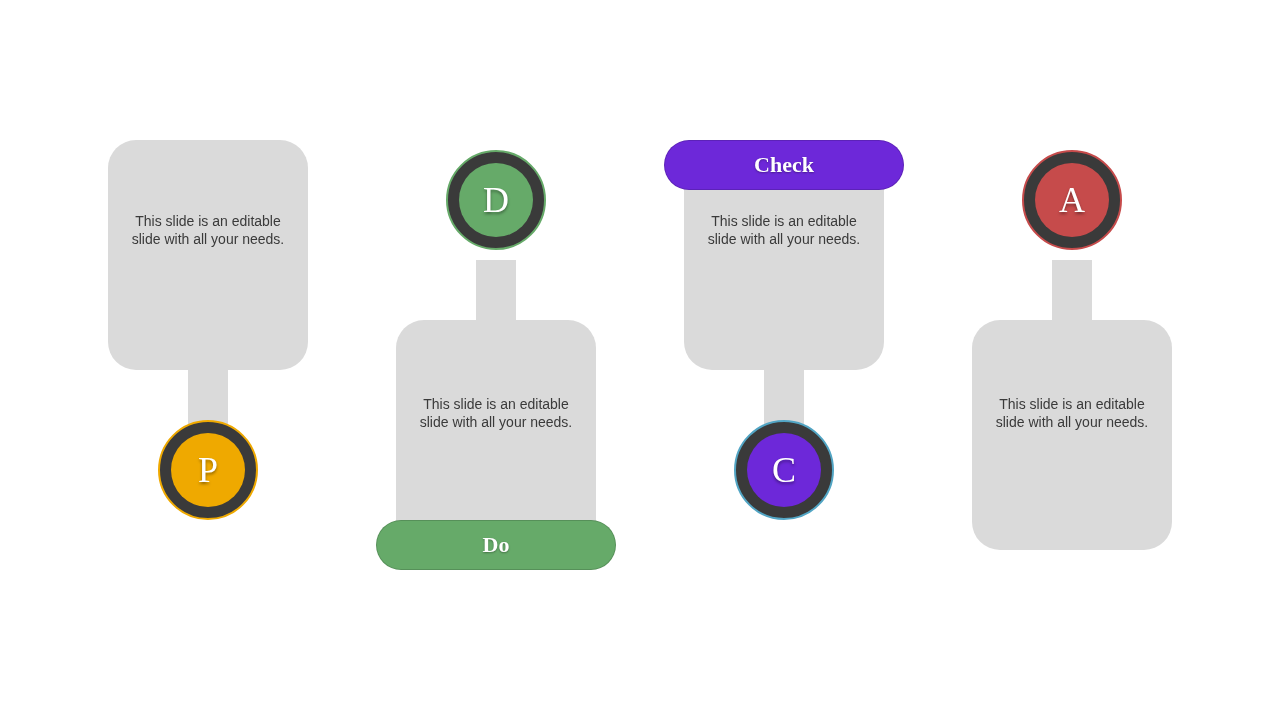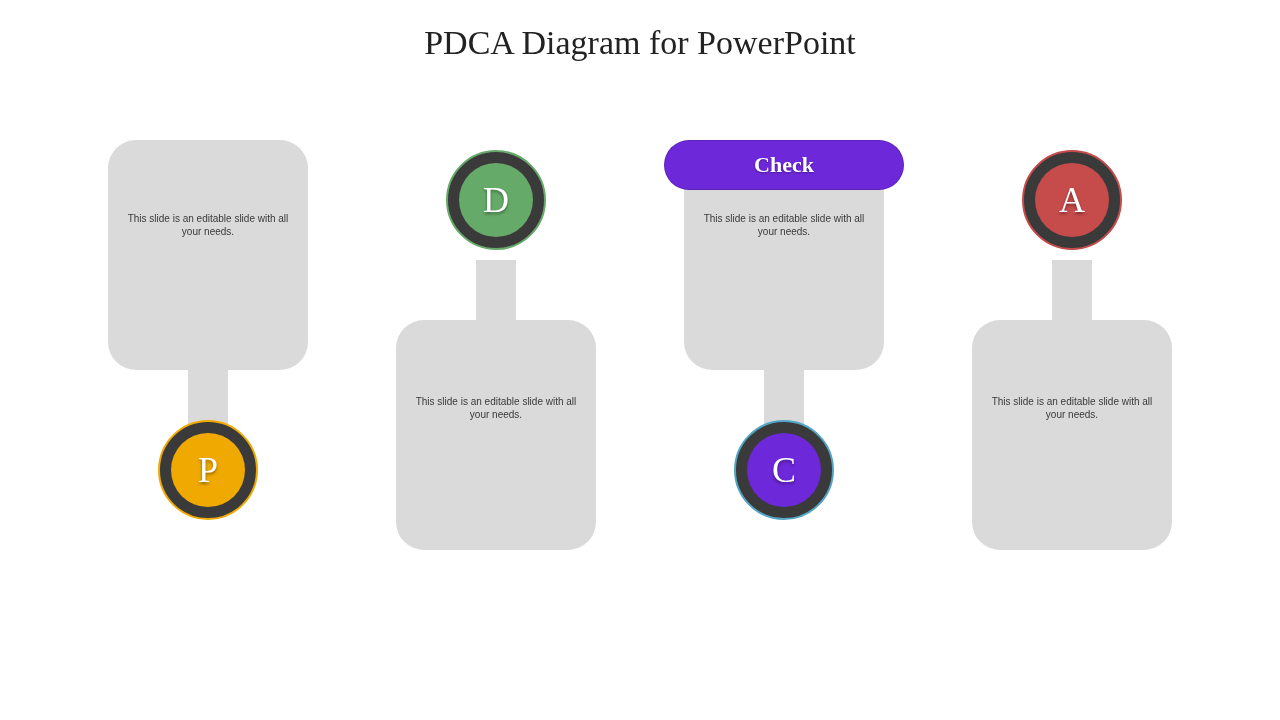--- a/index.html
+++ b/index.html
@@ -23,52 +23,52 @@
 
   .pill { position: absolute; left: 0; width: 240px; height: 50px; border-radius: 25px; display: flex; align-items: center; justify-content: center; color: #fff; font-size: 22px; font-weight: 700; text-shadow: 0 1px 2px rgba(0,0,0,.35); border: 1px solid rgba(0,0,0,.15); }
   .top .pill { top: 20px; }
   .bot .pill { top: 400px; }
 
   .circle { position: absolute; left: 70px; width: 100px; height: 100px; border-radius: 50%; background: #3a3a3a; display: flex; align-items: center; justify-content: center; }
   .circle .inner { width: 74px; height: 74px; border-radius: 50%; display: flex; align-items: center; justify-content: center; color: #fff; font-size: 36px; text-shadow: 0 2px 3px rgba(0,0,0,.4); font-family: Georgia, serif; }
   .top .circle { top: 300px; }
   .bot .circle { top: 30px; }
 
-  .text { position: absolute; left: 34px; width: 172px; text-align: center; font-size: 10px; color: #3a3a3a; font-family: Arial, sans-serif; line-height: 1.3; }
+  .text { position: absolute; left: 34px; width: 172px; text-align: center; font-size: 14px; color: #3a3a3a; font-family: Arial, sans-serif; line-height: 1.3; }
   .top .text { top: 92px; }
   .bot .text { top: 275px; }
 
   .c0 { background: #efa900; } .c0outer{ border:2px solid #efa900; }
   .c1 { background: #66aa69; } .c1outer{ border:2px solid #66aa69; }
   .c2 { background: #6d28d9; } .c2outer{ border:2px solid #52a5c4; }
   .c3 { background: #c64b4b; } .c3outer{ border:2px solid #c64b4b; }
 </style>
 </head>
 <body>
 
 <div class="slide">
-  <div class="title">PDCA Diagram for PowerPoint</div>
   <div class="row">
 
     <div class="col top">
       <div class="cardbody"></div>
       <div class="neck"></div>
       <div class="text">This slide is an editable slide with all your needs.</div>
       <div class="circle c0outer">
         <div class="inner c0">P</div>
       </div>
     </div>
 
     <div class="col bot">
       <div class="cardbody"></div>
       <div class="neck"></div>
       <div class="circle c1outer">
         <div class="inner c1">D</div>
       </div>
       <div class="text">This slide is an editable slide with all your needs.</div>
+      <div class="pill c1">Do</div>
     </div>
 
     <div class="col top">
       <div class="cardbody"></div>
       <div class="neck"></div>
       <div class="pill c2">Check</div>
       <div class="text">This slide is an editable slide with all your needs.</div>
       <div class="circle c2outer">
         <div class="inner c2">C</div>
       </div>

